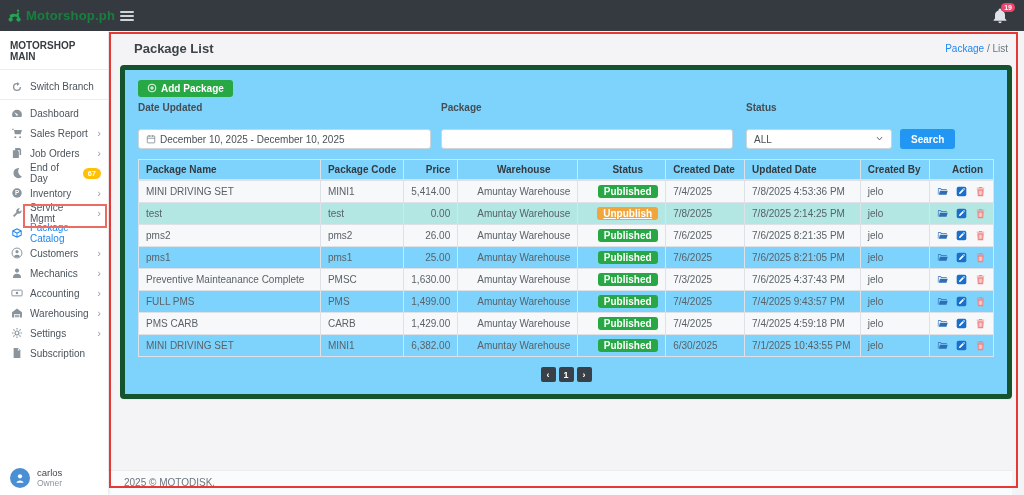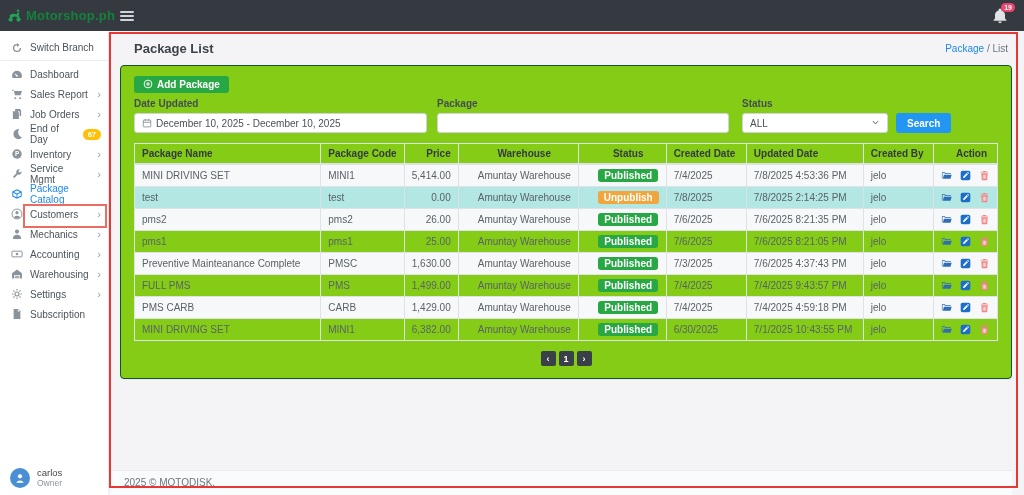--- a/index.html
+++ b/index.html
@@ -32,27 +32,27 @@
   .su-name { font-size:9.5px; color:#44494e; line-height:10px; }
   .su-role { font-size:8.5px; color:#8d959c; line-height:10px; }
 
   
   .main { position:absolute; left:108px; top:31px; right:0; bottom:0; background:#f4f4f6; }
   .content-header { display:flex; justify-content:space-between; align-items:center; padding:10px 16px 9px 26px; }
   .page-title { font-size:13px; font-weight:bold; color:#3d4349; }
   .breadcrumb { font-size:10px; color:#6c757d; }
   .breadcrumb .bc-link { color:#1d87f0; cursor:pointer; }
 
-  .card { position:relative; margin:0 12px; background:#84cc16; border:1px solid #14532d; border-radius:4px; padding:9px 13px 8px 13px; box-shadow:0 1px 1px rgba(0,0,0,.04); }
+  .card { position:relative; margin:0 12px; background:#7dd3fc; border:5px solid #14532d; border-radius:4px; padding:9px 13px 8px 13px; box-shadow:0 1px 1px rgba(0,0,0,.04); }
   .btn-add { display:inline-flex; align-items:center; gap:4px; background:#28a745; color:#fff; border:none; border-radius:3px; font-size:10px; font-weight:bold; padding:3px 9px; height:17px; cursor:pointer; font-family:inherit; }
   .btn-add svg { width:10px; height:10px; }
 
   .filters { display:flex; align-items:flex-end; margin-top:5px; }
   .f-col { display:flex; flex-direction:column; }
-  .f-label { font-size:10px; font-weight:bold; color:#454d54; margin-bottom:4px; }
+  .f-label { font-size:10px; font-weight:bold; color:#454d54; margin-bottom:16px; }
   .f-input { height:20px; border:1px solid #ced4da; border-radius:3px; background:#fff; font-size:10px; color:#495057; display:flex; align-items:center; gap:4px; padding:0 7px; font-family:inherit; }
   .f-input svg { width:10px; height:10px; flex:none; }
   input.f-input { display:block; width:100%; }
   .w-date { width:293px; margin-right:10px; }
   .w-pkg { width:292px; margin-right:13px; }
   .w-status { width:146px; margin-right:8px; }
   .select-box { justify-content:space-between; cursor:pointer; }
   .select-box .caret svg { width:9px; height:9px; }
   .btn-search { height:20px; background:#2196f3; color:#fff; border:none; border-radius:3px; font-size:10px; font-weight:bold; padding:0 11px; cursor:pointer; font-family:inherit; }
 
@@ -60,21 +60,21 @@
   table { width:100%; border-collapse:collapse; font-size:10px; color:#5a6268; }
   th, td { border:1px solid #dee2e6; padding:4px 7px; text-align:left; white-space:nowrap; overflow:hidden; }
   th { color:#343a40; font-weight:bold; border-bottom-width:2px; height:20px; }
   td { height:18px; }
   tbody tr:nth-child(odd) { background:#f7f8f9; }
   tbody tr.hl { background:#b2e7e3;margin-top:27px; }
   .al-r { text-align:right; }
   .al-c { text-align:center;padding-left:19px; }
   .badge-status { display:inline-block; color:#fff; font-size:10px; font-weight:bold; padding:2px 6px; border-radius:3px; line-height:9px; }
   .st-published { background:#28a745; }
-  .st-unpublished { background:#f0a63c; }
+  .st-unpublished { background:#f0a63c;text-decoration:underline; }
   .actions { display:flex; gap:8px; justify-content:center; align-items:center; }
   .actions .act { width:11px; height:11px; cursor:pointer; display:flex; }
   .actions svg { width:11px; height:11px; }
 
   .pagination { display:flex; justify-content:center; gap:3px; margin:10px 0 4px 0; }
   .page-btn { min-width:15px; height:15px; background:#3a4047; color:#fff; font-size:9px; font-weight:bold; display:flex; align-items:center; justify-content:center; border-radius:2px; padding:0 4px; cursor:pointer; }
 
   .footer { position:absolute; left:0; right:12px; bottom:0; height:25px; background:#fafbfc; border-top:1px solid #ececec; line-height:24px; padding-left:16px; font-size:10px; color:#6c757d; }
 
   
@@ -106,20 +106,21 @@
     </div>
   <div class="bell-wrap">
     <svg viewBox="0 0 16 16">
         <path fill="#dfe3e8" d="M8 15.2a1.7 1.7 0 0 0 1.7-1.7H6.3A1.7 1.7 0 0 0 8 15.2zM13 10.6V7.2A5 5 0 0 0 9.5 2.4v-.5a1.5 1.5 0 1 0-3 0v.5A5 5 0 0 0 3 7.2v3.4l-1.4 1.5v.7h12.8v-.7z"></path>
       </svg>
     <span class="bell-badge">19</span>
   </div>
 </header>
 
 <aside class="sidebar">
+  <div class="sb-header">MOTORSHOP MAIN</div>
   <nav class="side-nav" id="side-nav">
       <div class="side-item divided">
         <span class="sb-icon">
           <svg viewBox="0 0 16 16">
             <path fill="currentColor" d="M8 2.6a5.4 5.4 0 1 0 5.4 5.4h-1.8A3.6 3.6 0 1 1 8 4.4v2.2l3.4-2.7L8 1.2z"></path>
           </svg>
         </span>
         <span>Switch Branch</span>
       </div>
       <div class="side-item">

